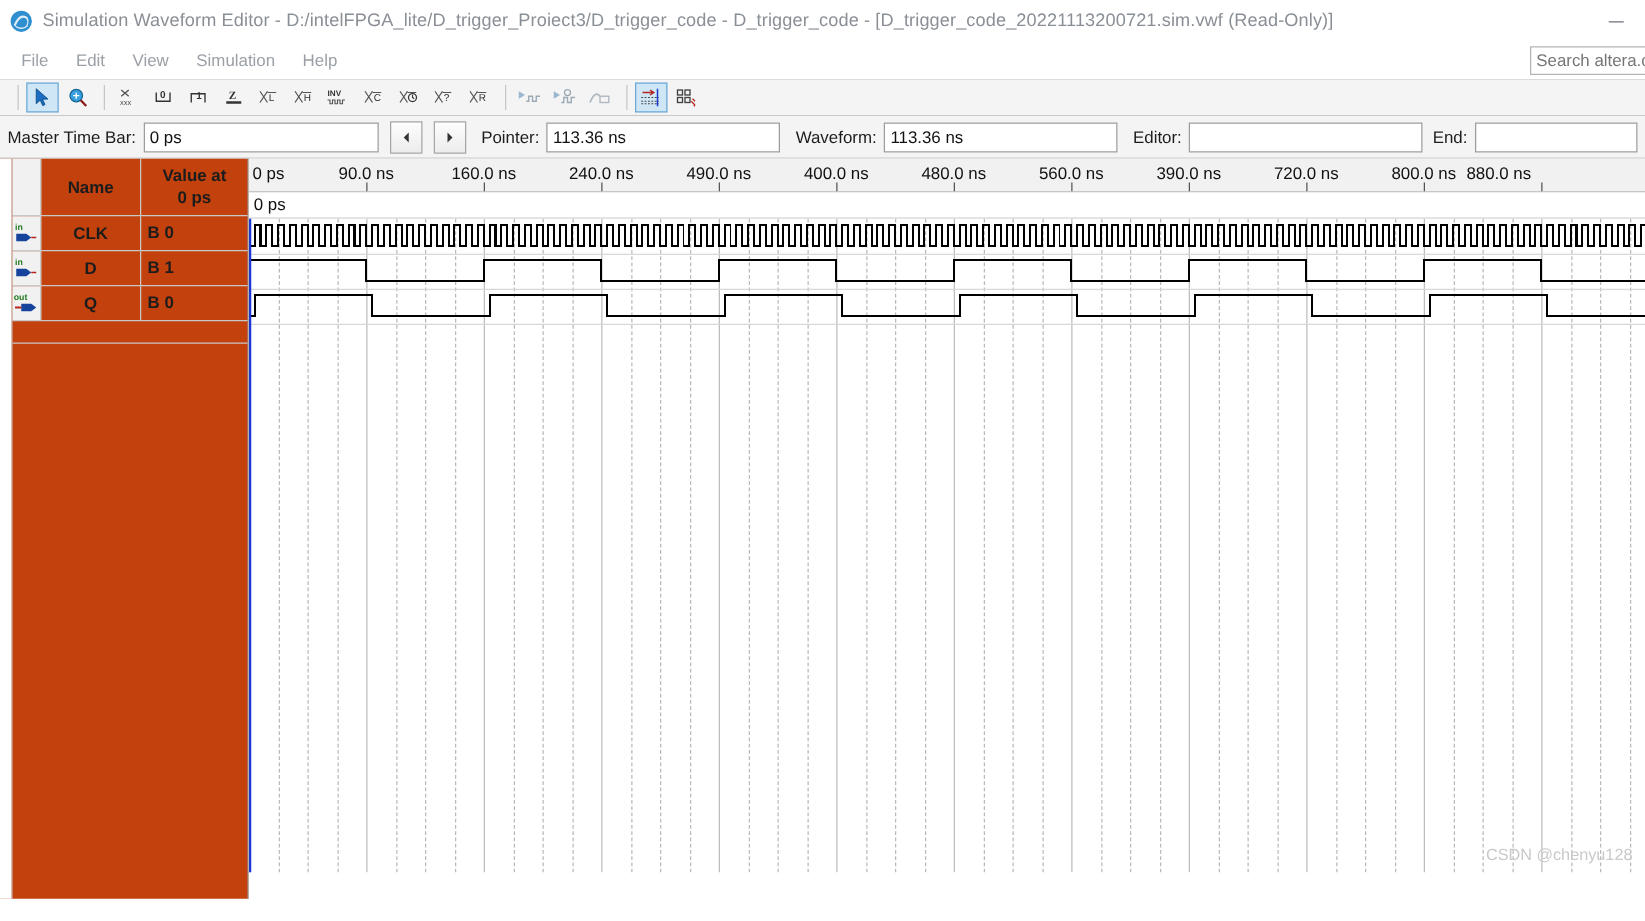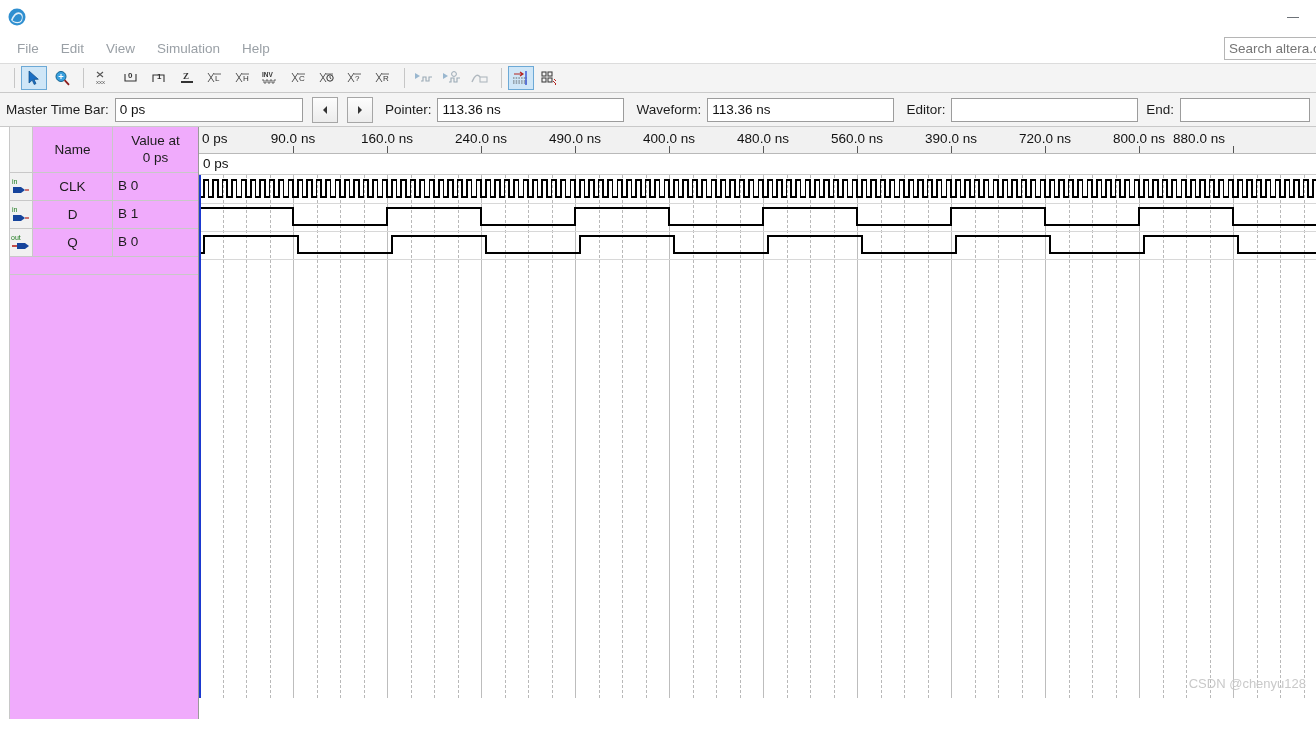--- a/index.html
+++ b/index.html
@@ -151,23 +151,24 @@
   .main {
     position: relative;
     height: 592px;
     display: flex;
   }
 
   
   .sigpanel {
     width: 199px;
     flex: 0 0 199px;
-    background: #f0abfc;
+    background: #c2410c;
     border-right: 1px solid #9a9a9a;
     position: relative;
+    font-weight: bold;
   }
   .sigpanel-inner{
     position:absolute; left:9px; top:0; right:0; bottom:0;
     border-left:1px solid #c8c8c8;
   }
   .sig-head {
     display: flex;
     height: 46px;
     border-bottom: 1px solid #c8c8c8;
   }
@@ -282,20 +283,21 @@
 <body>
 
 <div id="app">
 
   <div class="titlebar">
     <svg class="app-icon" viewBox="0 0 18 18">
       <ellipse cx="9" cy="9" rx="8.5" ry="8.5" fill="#2f8fd0"></ellipse>
       <path d="M3 12 Q7 2 13 5 Q16 7 14 13 Q11 17 5 14 Z" fill="#ffffff" opacity="0.85"></path>
       <path d="M4.5 12.5 Q8 4.5 12.5 6.5 Q15 8.5 13 12.5 Q10 15.5 4.5 12.5 Z" fill="#2f8fd0"></path>
     </svg>
+    <span class="title-text">Simulation Waveform Editor - D:/intelFPGA_lite/D_trigger_Proiect3/D_trigger_code - D_trigger_code - [D_trigger_code_20221113200721.sim.vwf (Read-Only)]</span>
     <div class="win-controls">
       <div class="win-btn">
           <span class="dash"></span>
         </div>
     </div>
   </div>
 
   <div class="menubar">
     <div class="menu-item">File</div>
     <div class="menu-item">Edit</div>

